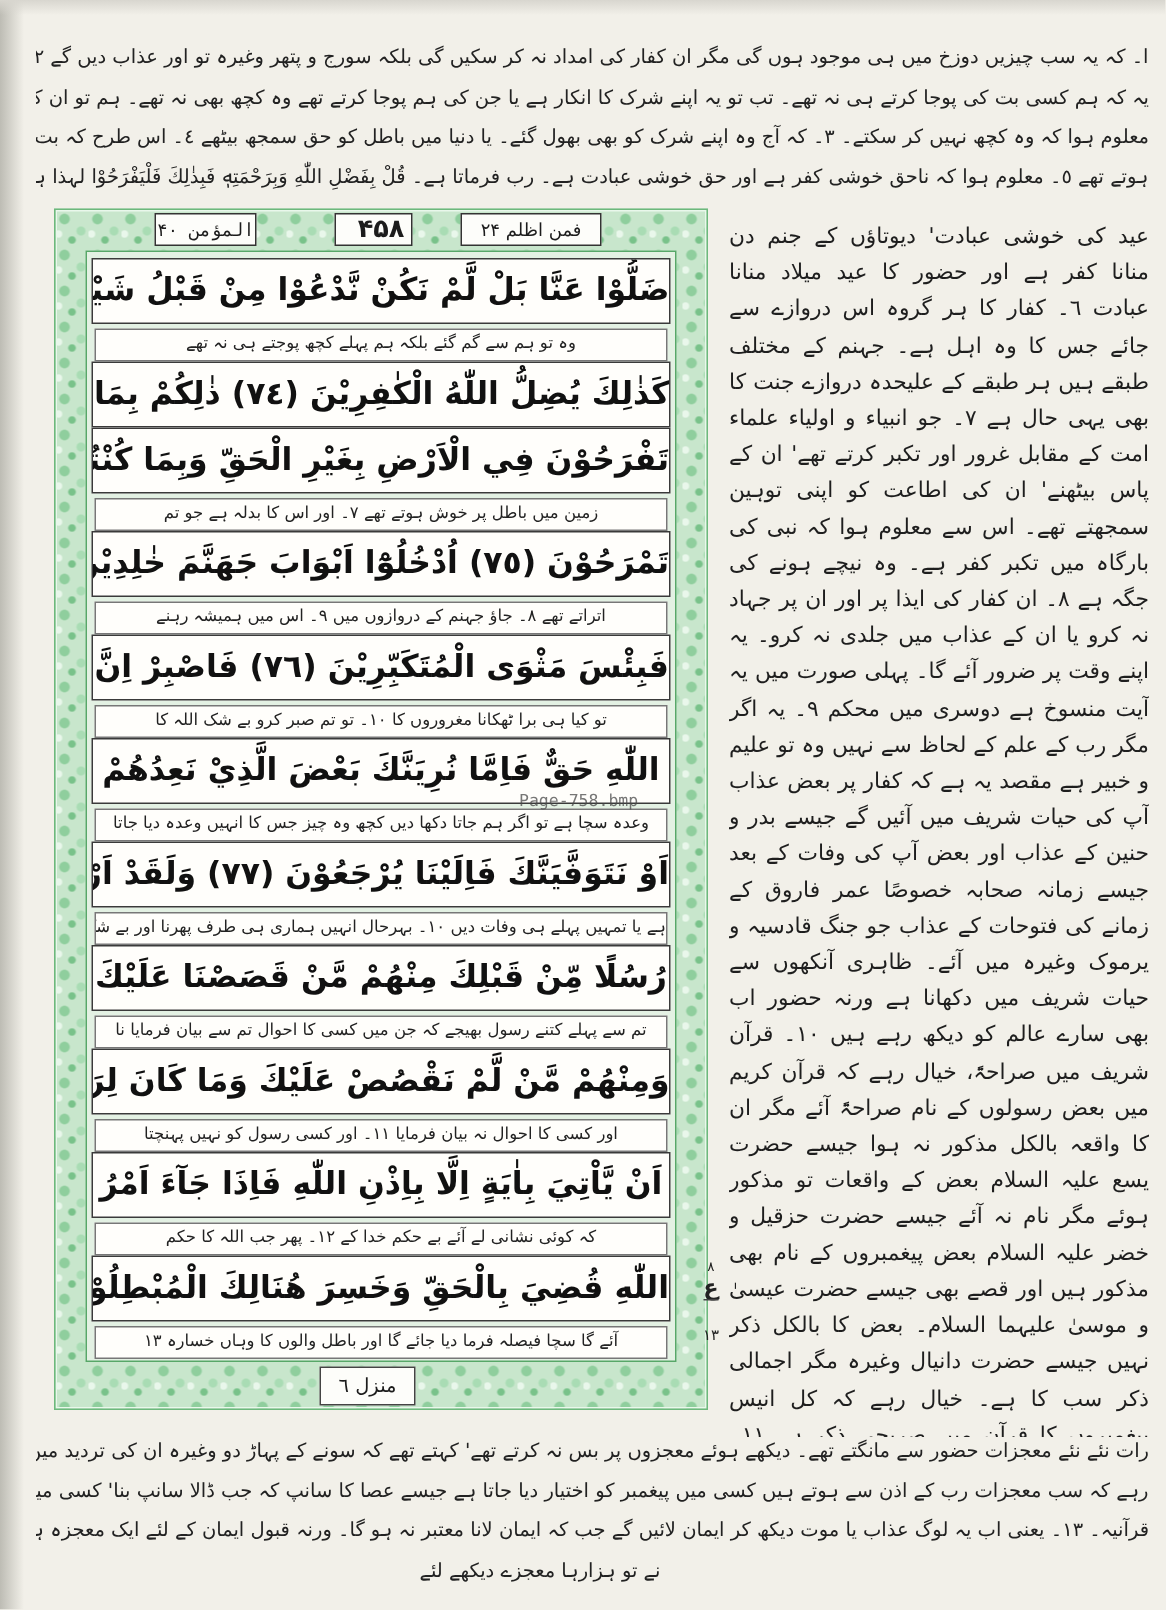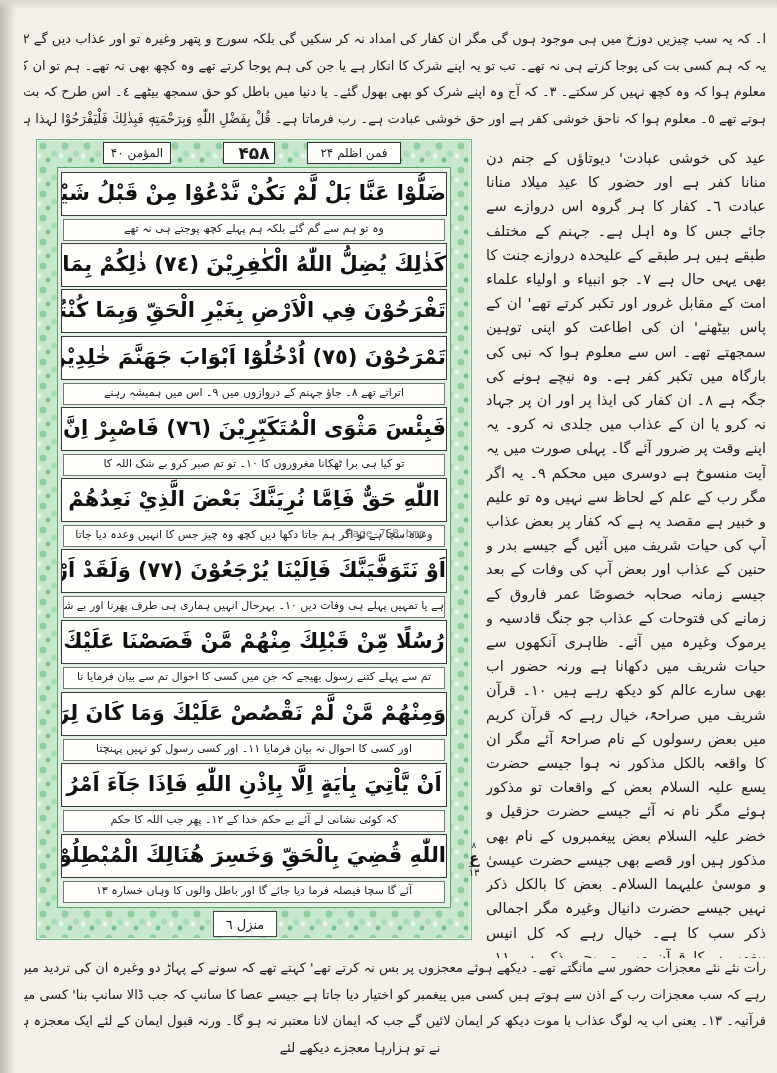--- a/index.html
+++ b/index.html
@@ -45,21 +45,21 @@
     display:flex;flex-direction:column;justify-content:space-between;
   }
   
   .hdr-box{
     position:absolute;top:2px;height:22px;background:#fdfdfa;
     border:1px solid #333;display:flex;align-items:center;justify-content:center;
     direction:rtl;font-size:12px;white-space:nowrap;padding:0 6px;box-sizing:border-box;
   }
   #hdr-juz{right:70px;width:94px;}
   #hdr-page{left:186px;width:52px;font-size:17px;font-weight:bold;letter-spacing:2px;padding-left:16px;}
-  #hdr-surah{left:66px;width:68px;}
+  #hdr-surah{left:66px;width:68px;font-family:Liberation Mono, monospace;}
 
   .verse-row{display:flex;flex-direction:column;}
   .arabic-line{
     height:42px;background:#fffefb;border:1px solid #3a3a3a;
     direction:rtl;text-align:center;font-size:21px;font-weight:700;
     line-height:40px;white-space:nowrap;overflow:hidden;
     font-family:"DejaVu Sans",sans-serif;color:#111;
   }
   .urdu-line{
     height:20px;margin:3px 2px 0 2px;background:#fffefb;border:1px solid #777;
@@ -79,21 +79,21 @@
     direction:rtl;text-align:justify;font-size:14.5px;line-height:24.2px;
     color:#1e1e1e;overflow:hidden;
   }
   #ruku-marker{
     position:absolute;left:465px;top:840px;width:18px;
     display:flex;flex-direction:column;align-items:center;direction:rtl;
     color:#222;
   }
   #ruku-marker .r-top{font-size:9px;line-height:10px;}
   #ruku-marker .r-ain{font-size:15px;font-weight:bold;line-height:16px;}
-  #ruku-marker .r-count{font-size:10px;line-height:12px;border-top:1px solid #444;padding-top:0;text-align:right;}
+  #ruku-marker .r-count{font-size:10px;line-height:12px;border-top:1px solid #444;padding-top:18px;text-align:right;}
 
   .watermark{
     position:absolute;left:346px;top:527px;
     font-family:"DejaVu Sans Mono",monospace;font-size:11px;color:#4a4a4a;
     opacity:.75;direction:ltr;z-index:9;
   }
 </style>
 </head>
 <body>
 
@@ -115,20 +115,21 @@
   <div class="frame-inner">
     <div class="verse-row">
       <div class="arabic-line">ضَلُّوْا عَنَّا بَلْ لَّمْ نَكُنْ نَّدْعُوْا مِنْ قَبْلُ شَيْـًٔا</div>
       <div class="urdu-line">وہ تو ہم سے گم گئے بلکہ ہم پہلے کچھ پوجتے ہی نہ تھے</div>
     </div>
     <div class="verse-row">
       <div class="arabic-line">كَذٰلِكَ يُضِلُّ اللّٰهُ الْكٰفِرِيْنَ (٧٤) ذٰلِكُمْ بِمَا كُنْتُمْ</div>
     </div>
     <div class="verse-row">
       <div class="arabic-line">تَفْرَحُوْنَ فِي الْاَرْضِ بِغَيْرِ الْحَقِّ وَبِمَا كُنْتُمْ</div>
+      <div class="urdu-line">زمین میں باطل پر خوش ہوتے تھے ٧۔ اور اس کا بدلہ ہے جو تم</div>
     </div>
     <div class="verse-row">
       <div class="arabic-line">تَمْرَحُوْنَ (٧٥) اُدْخُلُوْٓا اَبْوَابَ جَهَنَّمَ خٰلِدِيْنَ فِيْهَا</div>
       <div class="urdu-line">اتراتے تھے ٨۔ جاؤ جہنم کے دروازوں میں ٩۔ اس میں ہمیشہ رہنے</div>
     </div>
     <div class="verse-row">
       <div class="arabic-line">فَبِئْسَ مَثْوَى الْمُتَكَبِّرِيْنَ (٧٦) فَاصْبِرْ اِنَّ وَعْدَ</div>
       <div class="urdu-line">تو کیا ہی برا ٹھکانا مغروروں کا ١٠۔ تو تم صبر کرو بے شک اللہ کا</div>
     </div>
     <div class="verse-row">

